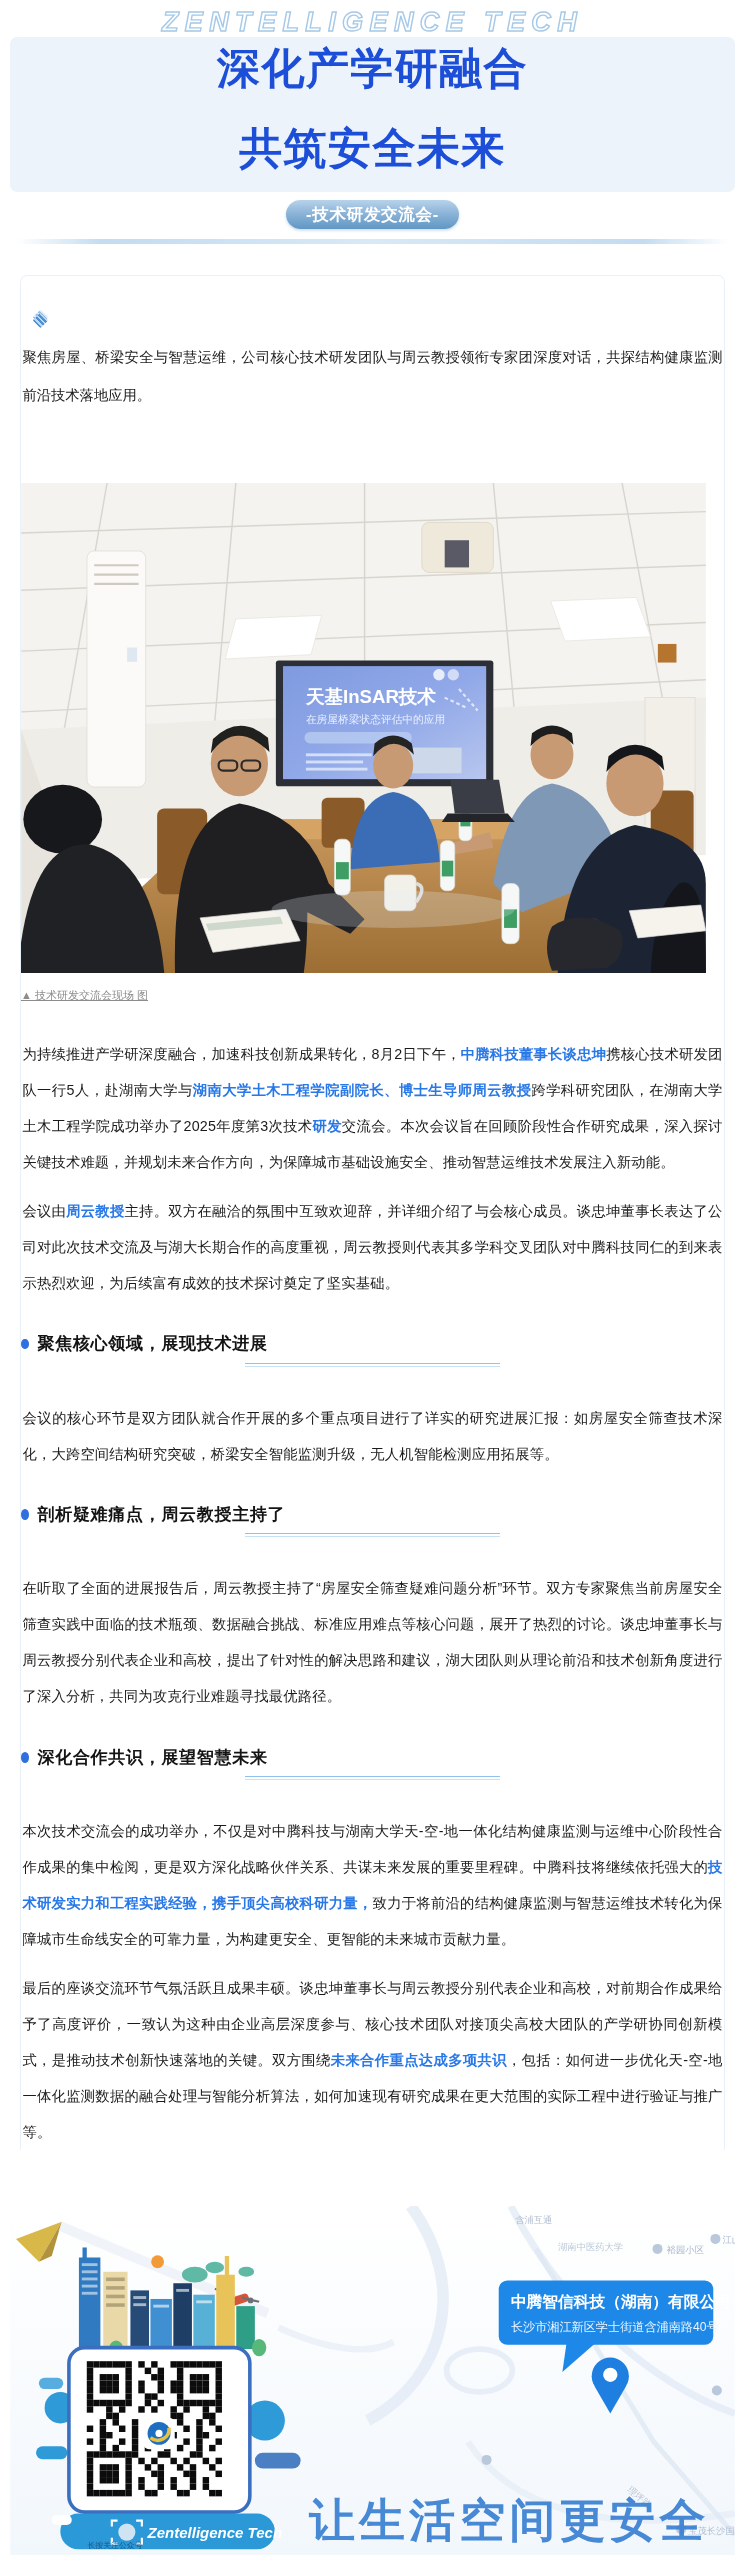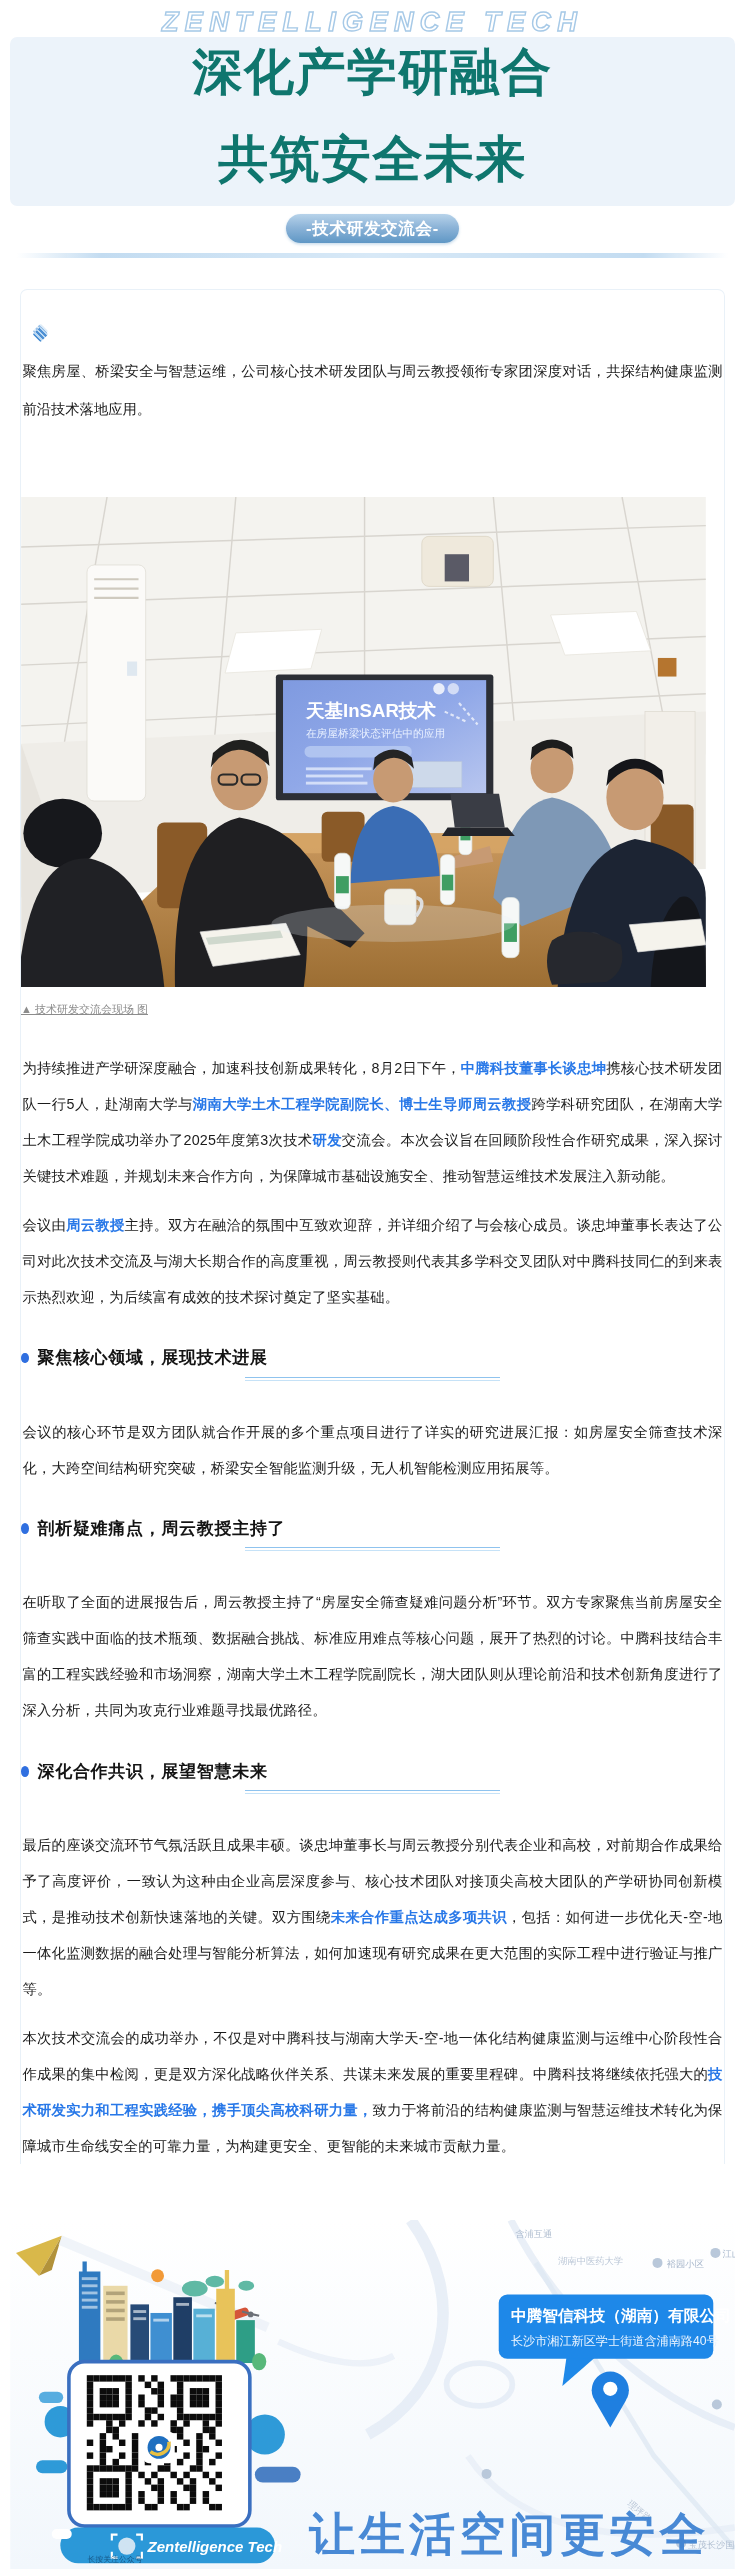--- a/index.html
+++ b/index.html
@@ -10,21 +10,21 @@
   
   .watermark{
     position:absolute; top:7.2px; left:0; width:100%; text-align:center;
     font-size:27px; font-weight:bold; font-style:italic; letter-spacing:6.4px;
     color:transparent; -webkit-text-stroke:1.4px #a6c9e7; white-space:nowrap;
   }
   .title-panel{
     position:relative; margin:37px 10px 0; background:#ecf3fa; border-radius:7.2px;
     text-align:center; padding:10px 0 21.5px;
   }
-  .title-line{ font-size:50px; font-weight:bold; color:#0f766e; line-height:1.0; letter-spacing:1.4px;}
+  .title-line{ font-size:43px; font-weight:bold; color:#1d4ed8; line-height:1.0; letter-spacing:1.4px;}
   .title-line+.title-line{ margin-top:37px; }
   .badge{
     display:table; margin:8.6px auto 0; padding:3.6px 20px; border-radius:17px;
     background:linear-gradient(180deg,#b7d3ea 0%,#8db4d8 45%,#5f97c5 100%);
     color:#ffffff; font-size:16.5px; font-weight:bold; letter-spacing:0.7px;
     box-shadow:0 1.4px 2.9px rgba(95,151,197,.35);
   }
   .soft-divider{
     margin:10px 15.8px 0; height:4.3px; border-radius:2.1px;
     background:linear-gradient(90deg,rgba(188,215,238,0) 0%,#c3dcf1 12%,#d8e9f7 50%,#c3dcf1 88%,rgba(188,215,238,0) 100%);
@@ -199,25 +199,25 @@
   </figure>
 
   <div id="article-blocks">
       <p class="para"><span>为持续推进产学研深度融合，加速科技创新成果转化，8月2日下午，</span><span class="blue">中腾科技董事长谈忠坤</span><span>携核心技术研发团队一行5人，赴湖南大学与</span><span class="blue">湖南大学土木工程学院副院长、博士生导师周云教授</span><span>跨学科研究团队，在湖南大学土木工程学院成功举办了2025年度第3次技术</span><span class="blue">研发</span><span>交流会。本次会议旨在回顾阶段性合作研究成果，深入探讨关键技术难题，并规划未来合作方向，为保障城市基础设施安全、推动智慧运维技术发展注入新动能。</span></p>
       <p class="para"><span>会议由</span><span class="blue">周云教授</span><span>主持。双方在融洽的氛围中互致欢迎辞，并详细介绍了与会核心成员。谈忠坤董事长表达了公司对此次技术交流及与湖大长期合作的高度重视，周云教授则代表其多学科交叉团队对中腾科技同仁的到来表示热烈欢迎，为后续富有成效的技术探讨奠定了坚实基础。</span></p>
       <div class="sec-head"><span class="sec-dot"></span><span class="sec-title">聚焦核心领域，展现技术进展</span></div>
       <div class="sec-underline"></div>
       <p class="para"><span>会议的核心环节是双方团队就合作开展的多个重点项目进行了详实的研究进展汇报：如房屋安全筛查技术深化，大跨空间结构研究突破，桥梁安全智能监测升级，无人机智能检测应用拓展等。</span></p>
       <div class="sec-head"><span class="sec-dot"></span><span class="sec-title">剖析疑难痛点，周云教授主持了</span></div>
       <div class="sec-underline"></div>
-      <p class="para"><span>在听取了全面的进展报告后，周云教授主持了“房屋安全筛查疑难问题分析”环节。双方专家聚焦当前房屋安全筛查实践中面临的技术瓶颈、数据融合挑战、标准应用难点等核心问题，展开了热烈的讨论。中腾科技结合丰富的工程实践经验和市场洞察，湖南大学土木工程学院副院长，湖大团队则从理论前沿和技术创新角度进行了深入分析，共同为攻克行业难题寻找最优路径。</span></p>
+      <p class="para"><span>在听取了全面的进展报告后，周云教授主持了“房屋安全筛查疑难问题分析”环节。双方专家聚焦当前房屋安全筛查实践中面临的技术瓶颈、数据融合挑战、标准应用难点等核心问题，展开了热烈的讨论。谈忠坤董事长与周云教授分别代表企业和高校，提出了针对性的解决思路和建议，湖大团队则从理论前沿和技术创新角度进行了深入分析，共同为攻克行业难题寻找最优路径。</span></p>
       <div class="sec-head"><span class="sec-dot"></span><span class="sec-title">深化合作共识，展望智慧未来</span></div>
       <div class="sec-underline"></div>
+      <p class="para"><span>本次技术交流会的成功举办，不仅是对中腾科技与湖南大学天-空-地一体化结构健康监测与运维中心阶段性合作成果的集中检阅，更是双方深化战略伙伴关系、共谋未来发展的重要里程碑。中腾科技将继续依托强大的</span><span class="blue">技术研发实力和工程实践经验，携手顶尖高校科研力量，</span><span>致力于将前沿的结构健康监测与智慧运维技术转化为保障城市生命线安全的可靠力量，为构建更安全、更智能的未来城市贡献力量。</span></p>
       <p class="para"><span>最后的座谈交流环节气氛活跃且成果丰硕。谈忠坤董事长与周云教授分别代表企业和高校，对前期合作成果给予了高度评价，一致认为这种由企业高层深度参与、核心技术团队对接顶尖高校大团队的产学研协同创新模式，是推动技术创新快速落地的关键。双方围绕</span><span class="blue">未来合作重点达成多项共识</span><span>，包括：如何进一步优化天-空-地一体化监测数据的融合处理与智能分析算法，如何加速现有研究成果在更大范围的实际工程中进行验证与推广等。</span></p>
-      <p class="para"><span>本次技术交流会的成功举办，不仅是对中腾科技与湖南大学天-空-地一体化结构健康监测与运维中心阶段性合作成果的集中检阅，更是双方深化战略伙伴关系、共谋未来发展的重要里程碑。中腾科技将继续依托强大的</span><span class="blue">技术研发实力和工程实践经验，携手顶尖高校科研力量，</span><span>致力于将前沿的结构健康监测与智慧运维技术转化为保障城市生命线安全的可靠力量，为构建更安全、更智能的未来城市贡献力量。</span></p>
     </div>
 </div>
 
 <div class="footer-wrap">
   
   <svg width="725" height="349" viewBox="0 0 1013 488">
     <defs>
       <linearGradient id="skyline" x1="0" y1="0" x2="0" y2="1">
         <stop offset="0" stop-color="#ffffff"></stop>
           <stop offset="1" stop-color="#f2f7fc"></stop>

